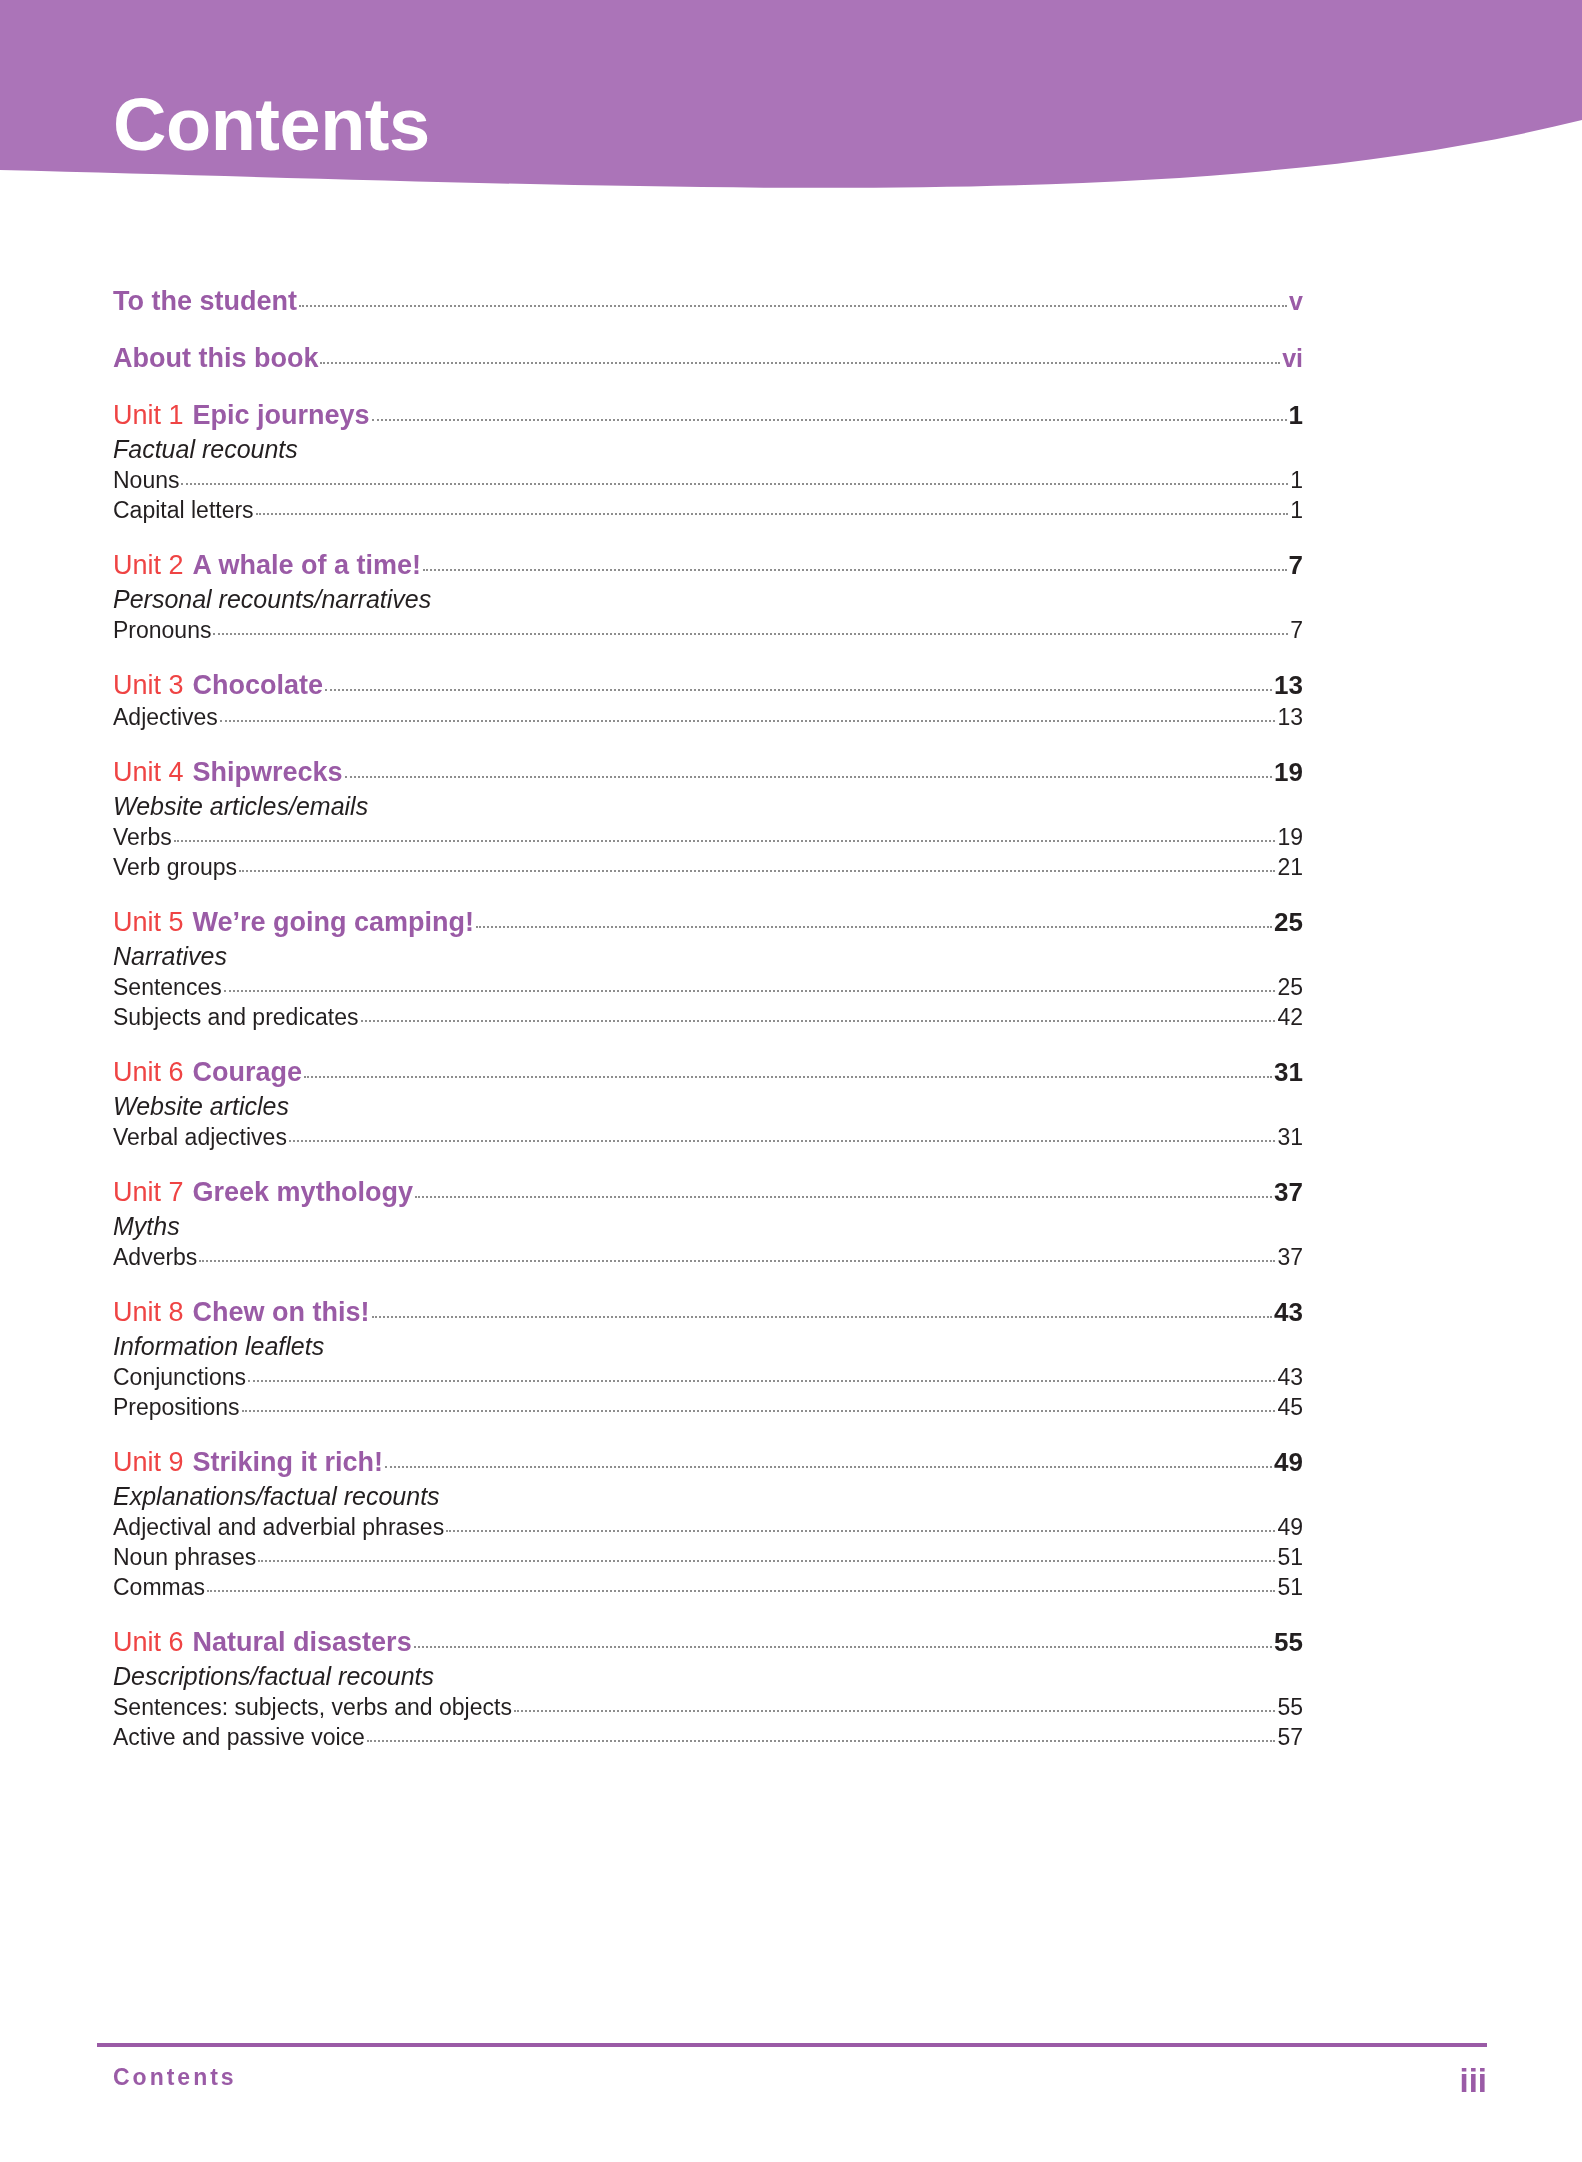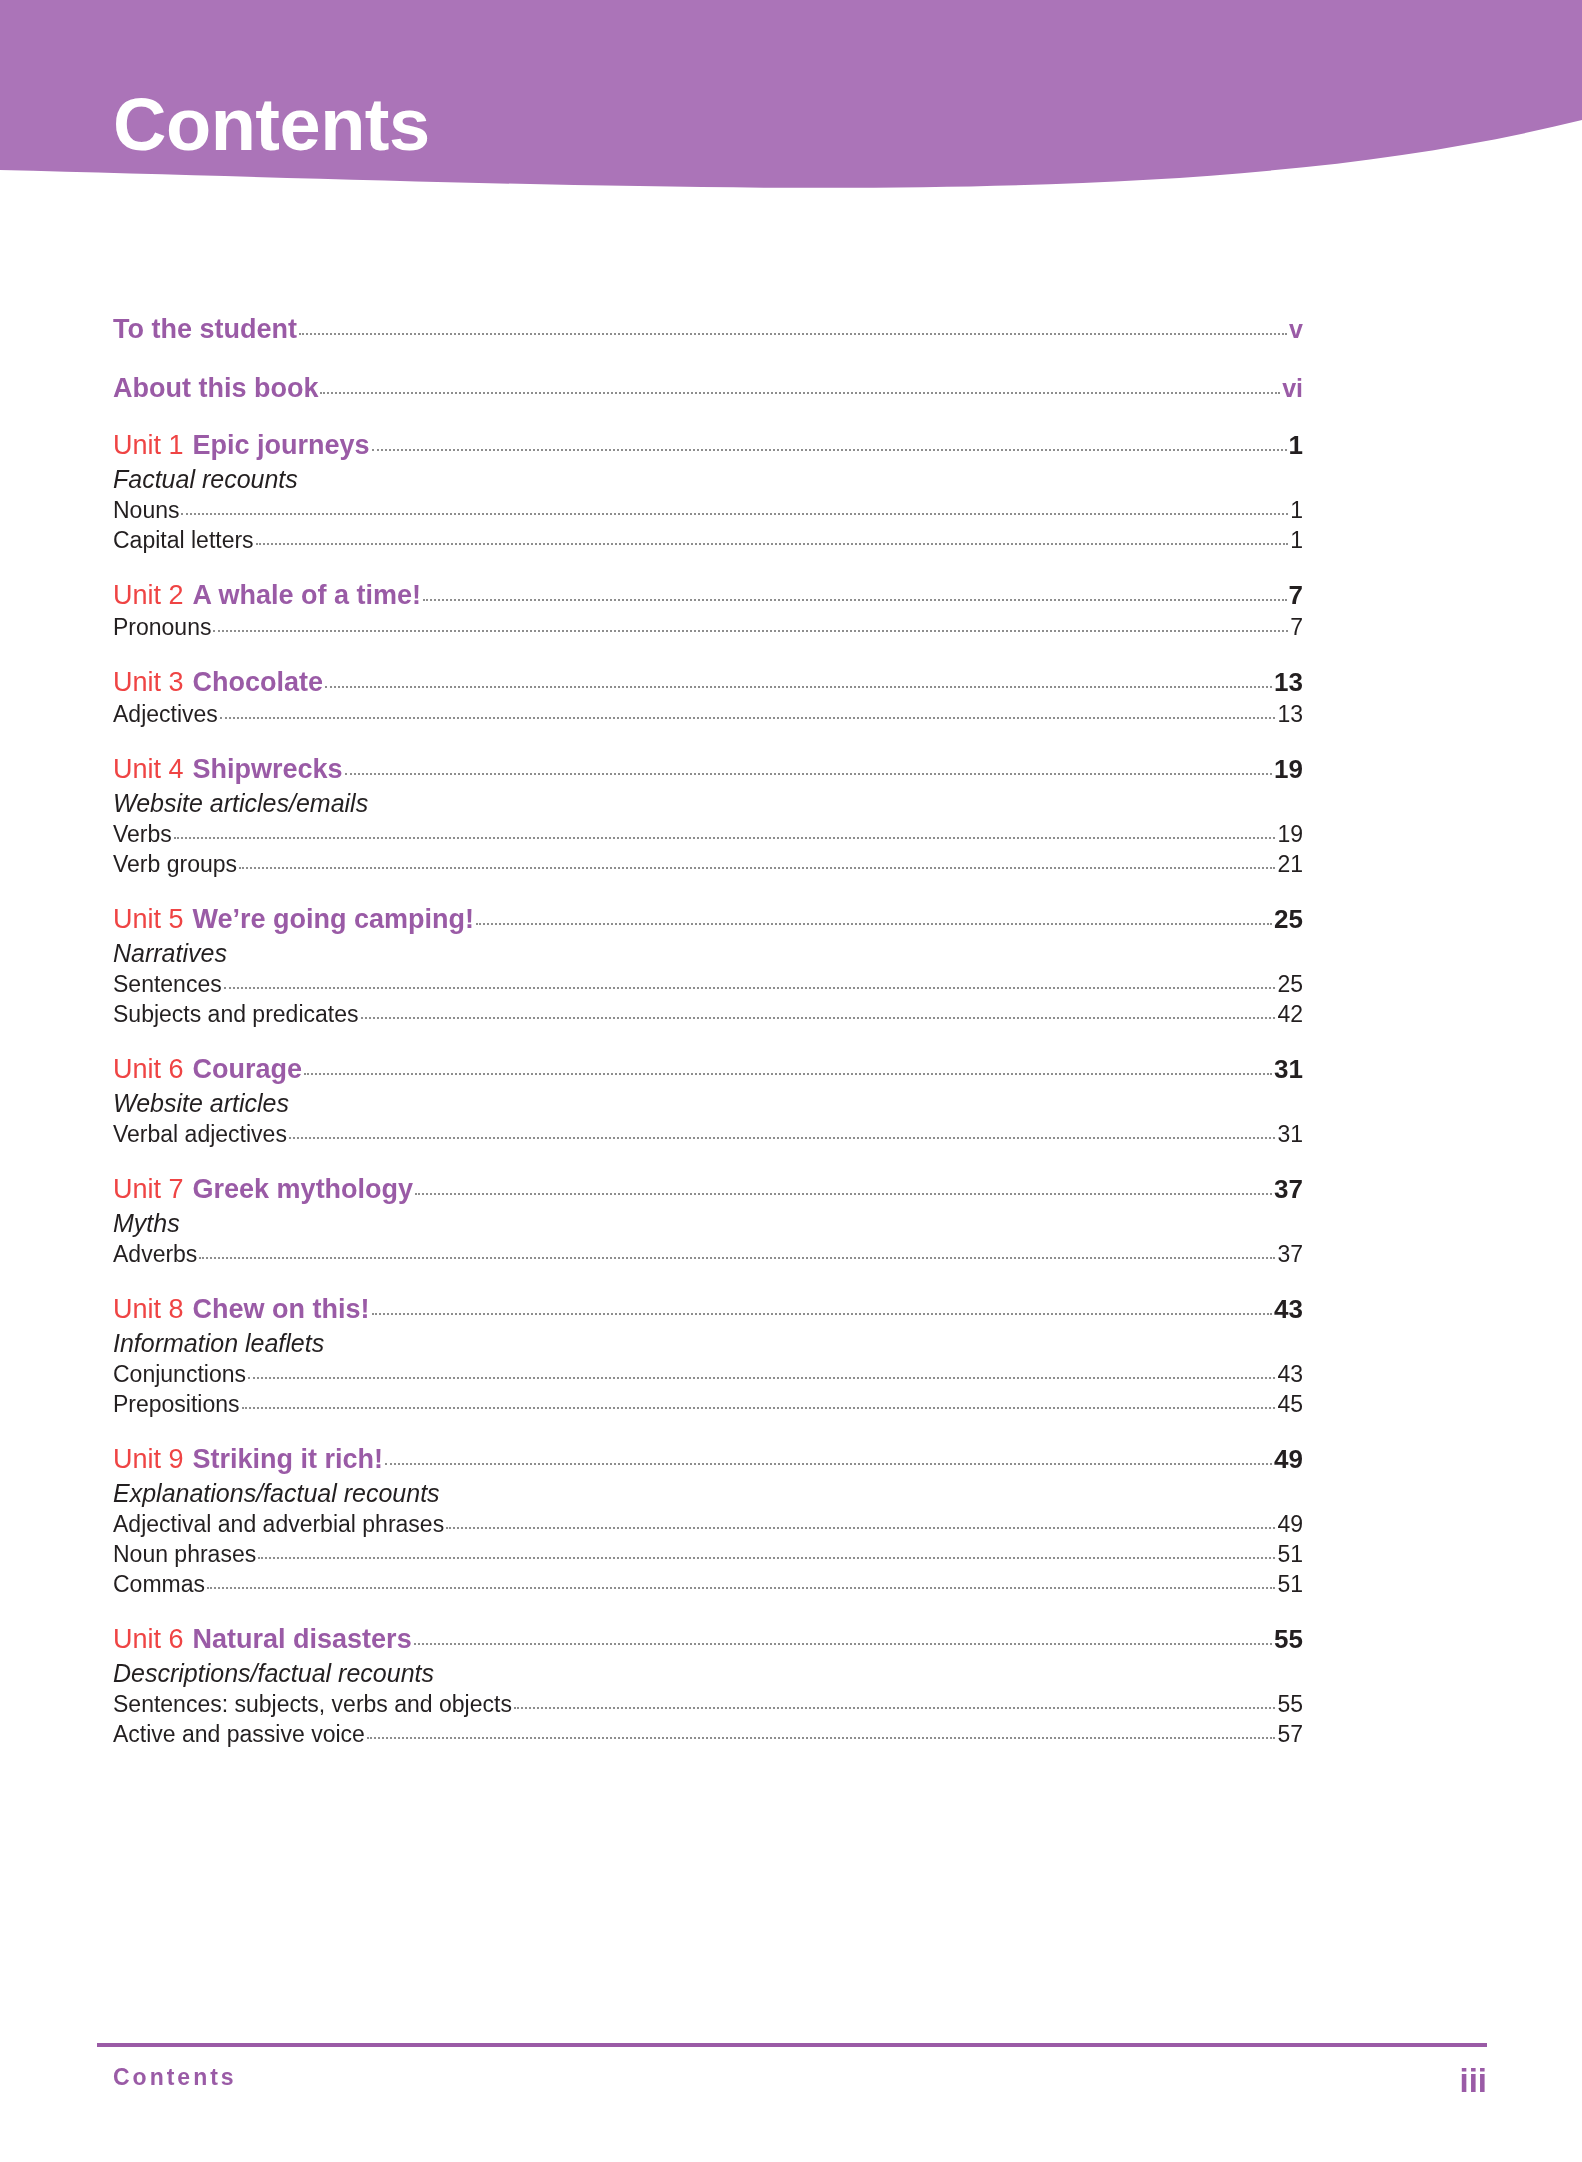--- a/index.html
+++ b/index.html
@@ -80,21 +80,20 @@
     font-size: 27px;
     font-weight: bold;
   }
   .front .page {
     color: #9a5ba6;
     font-size: 25px;
     font-weight: bold;
   }
   .front {
     margin-bottom: 26px;
-    margin-top: 28px;
   }
 
   
   .unit-row .unit-num {
     color: #ef4444;
     font-size: 27px;
     font-weight: normal;
   }
   .unit-row .unit-name {
     color: #9a5ba6;
@@ -206,20 +205,21 @@
   </div>
 
   <div class="unit-block">
     <div class="row unit-row">
       <span class="label">
         <span class="unit-num">Unit 2</span><span class="unit-name">A whale of a time!</span>
       </span>
       <span class="leader"></span>
       <span class="page">7</span>
     </div>
+    <div class="genre">Personal recounts/narratives</div>
     <div class="row topic">
       <span class="label">Pronouns</span>
       <span class="leader"></span>
       <span class="page">7</span>
     </div>
   </div>
 
   <div class="unit-block">
     <div class="row unit-row">
       <span class="label">

